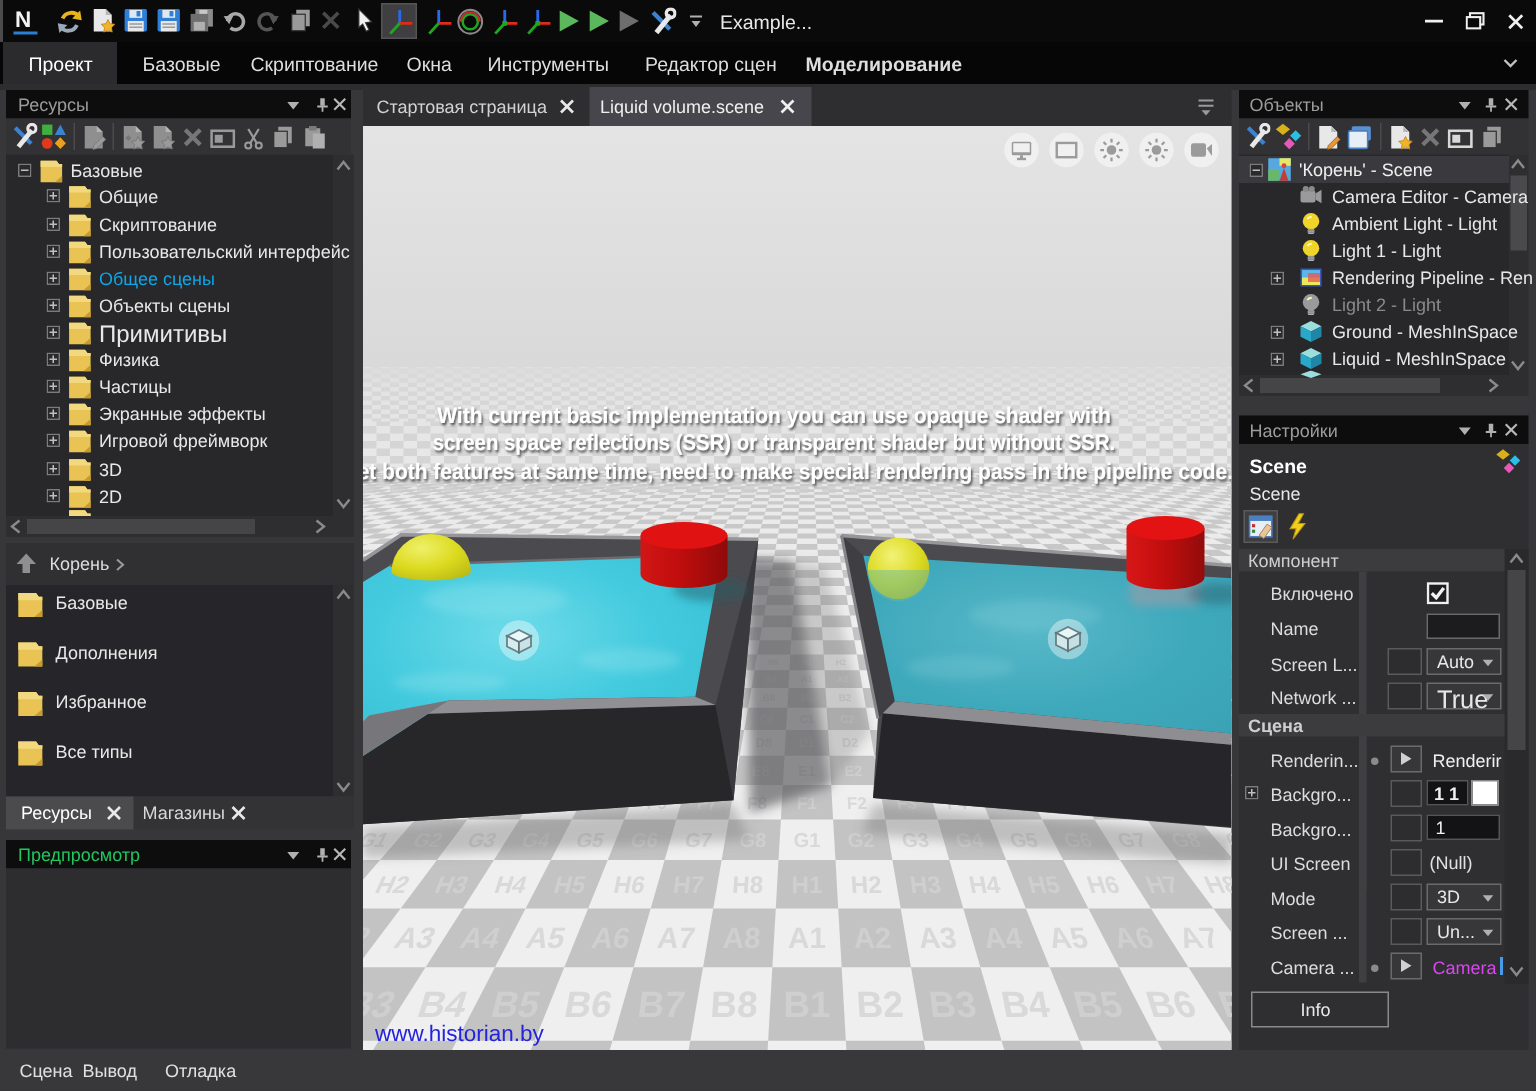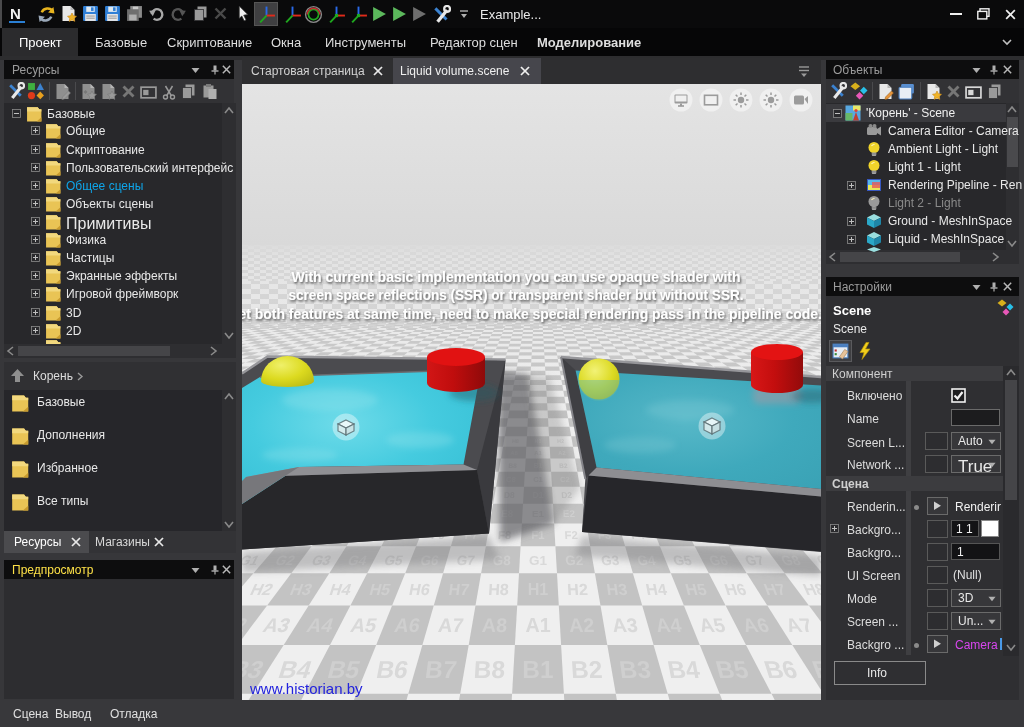--- a/index.html
+++ b/index.html
@@ -419,21 +419,21 @@
 <svg class="a" style="left:70px;top:536px" width="12" height="12" viewBox="0 0 15 15">
     <line x1="2.5" y1="2.5" x2="12.5" y2="12.5" stroke="#e8e8e8" stroke-width="2.2"></line>
     <line x1="12.5" y1="2.5" x2="2.5" y2="12.5" stroke="#e8e8e8" stroke-width="2.2"></line>
   </svg>
 <div class="a tx" style="left:95px;top:535px;font-size:12px;color:#d8d8d8;font-weight:normal;">Магазины</div>
 <svg class="a" style="left:153px;top:536px" width="12" height="12" viewBox="0 0 15 15">
     <line x1="2.5" y1="2.5" x2="12.5" y2="12.5" stroke="#e8e8e8" stroke-width="2.2"></line>
     <line x1="12.5" y1="2.5" x2="2.5" y2="12.5" stroke="#e8e8e8" stroke-width="2.2"></line>
   </svg>
 <div class="a" style="left:4px;top:560px;width:230px;height:19px;background:#0d0d0e;"></div>
-<div class="a tx" style="left:12px;top:563px;font-size:12px;color:#fde047;font-weight:normal;">Предпросмотр</div>
+<div class="a tx" style="left:12px;top:563px;font-size:12px;color:#22c55e;font-weight:normal;">Предпросмотр</div>
 <svg class="a" style="left:191px;top:566px" width="9" height="9" viewBox="0 0 9 9">
     <polygon points="0.5,2 8.5,2 4.5,7" fill="#b0b0b0"></polygon>
   </svg>
 <svg class="a" style="left:210px;top:564px" width="10" height="11" viewBox="0 0 10 11">
     <line x1="5" y1="1.5" x2="5" y2="6.5" stroke="#b0b0b0" stroke-width="3"></line>
     <line x1="1.5" y1="7" x2="8.5" y2="7" stroke="#b0b0b0" stroke-width="1.4"></line>
     <line x1="5" y1="7" x2="5" y2="10.5" stroke="#b0b0b0" stroke-width="1.2"></line>
   </svg>
 <svg class="a" style="left:221px;top:564px" width="11" height="11" viewBox="0 0 15 15">
     <line x1="2.5" y1="2.5" x2="12.5" y2="12.5" stroke="#b8b8b8" stroke-width="2"></line>
@@ -2149,21 +2149,21 @@
   </svg>
 <div class="a tx" style="left:955px;top:500px;font-size:12px;color:#f0f0f0;font-weight:normal;">Renderir</div>
 <svg class="a" style="left:830px;top:524px" width="9" height="9" viewBox="0 0 9 9">
     <rect x="0.5" y="0.5" width="8" height="8" fill="#2a2a2d" stroke="#8a8a8a" stroke-width="0.8"></rect>
     <line x1="2" y1="4.5" x2="7" y2="4.5" stroke="#c0c0c0" stroke-width="1"></line>
     <line x1="4.5" y1="2" x2="4.5" y2="7" stroke="#c0c0c0" stroke-width="1"></line>
   </svg>
 <div class="a tx" style="left:847px;top:523px;font-size:12px;color:#dcdcdc;font-weight:normal;">Backgro...</div>
 <div class="a" style="left:927px;top:520px;width:21px;height:18px;background:#2d2d30;border:1px solid #5a5a5a"></div>
 <div class="a" style="left:951px;top:520px;width:28px;height:17px;background:#131315;border:1px solid #555"></div>
-<div class="a tx" style="left:956px;top:522px;font-size:12px;color:#f0f0f0;font-weight:normal;">1 1</div>
+<div class="a tx" style="left:956px;top:522px;font-size:12px;color:#f0f0f0;font-weight:bold;">1 1</div>
 <div class="a" style="left:981px;top:520px;width:18px;height:17px;background:#ffffff;border:1px solid #888"></div>
 <div class="a tx" style="left:847px;top:546px;font-size:12px;color:#dcdcdc;font-weight:normal;">Backgro...</div>
 <div class="a" style="left:927px;top:543px;width:21px;height:18px;background:#2d2d30;border:1px solid #5a5a5a"></div>
 <div class="a" style="left:951px;top:543px;width:49px;height:17px;background:#131315;border:1px solid #555"></div>
 <div class="a tx" style="left:957px;top:545px;font-size:12px;color:#f0f0f0;font-weight:normal;">1</div>
 <div class="a tx" style="left:847px;top:569px;font-size:12px;color:#dcdcdc;font-weight:normal;">UI Screen</div>
 <div class="a" style="left:927px;top:566px;width:21px;height:18px;background:#2d2d30;border:1px solid #5a5a5a"></div>
 <div class="a tx" style="left:953px;top:568px;font-size:12px;color:#e0e0e0;font-weight:normal;">(Null)</div>
 <div class="a tx" style="left:847px;top:592px;font-size:12px;color:#dcdcdc;font-weight:normal;">Mode</div>
 <div class="a" style="left:927px;top:589px;width:21px;height:18px;background:#2d2d30;border:1px solid #5a5a5a"></div>
@@ -2172,21 +2172,21 @@
 <svg class="a" style="left:988px;top:595px" width="8" height="8" viewBox="0 0 9 9">
     <polygon points="0.5,2 8.5,2 4.5,7" fill="#b0b0b0"></polygon>
   </svg>
 <div class="a tx" style="left:847px;top:615px;font-size:12px;color:#dcdcdc;font-weight:normal;">Screen ...</div>
 <div class="a" style="left:927px;top:612px;width:21px;height:18px;background:#2d2d30;border:1px solid #5a5a5a"></div>
 <div class="a" style="left:951px;top:612px;width:50px;height:18px;background:#37373a;border:1px solid #6a6a6a"></div>
 <div class="a tx" style="left:958px;top:614px;font-size:12px;color:#e8e8e8;font-weight:normal;">Un...</div>
 <svg class="a" style="left:988px;top:618px" width="8" height="8" viewBox="0 0 9 9">
     <polygon points="0.5,2 8.5,2 4.5,7" fill="#b0b0b0"></polygon>
   </svg>
-<div class="a tx" style="left:847px;top:638px;font-size:12px;color:#dcdcdc;font-weight:normal;">Backgro ...</div>
+<div class="a tx" style="left:847px;top:638px;font-size:12px;color:#dcdcdc;font-weight:normal;">Camera ...</div>
 <div class="a" style="left:914px;top:643px;width:5px;height:5px;border-radius:50%;background:#8a8a8a"></div>
 <div class="a" style="left:927px;top:635px;width:21px;height:18px;background:#37373a;border:1px solid #6a6a6a"></div>
 <svg class="a" style="left:933px;top:639px" width="9" height="10" viewBox="0 0 9 10">
     <polygon points="1,0.5 8,4.75 1,9" fill="#d0d0d0"></polygon>
   </svg>
 <div class="a tx" style="left:955px;top:638px;font-size:12px;color:#d946ef;font-weight:normal;">Camera</div>
 <div class="a" style="left:1000px;top:638px;width:2px;height:12px;background:#4a9ae8;"></div>
 <div class="a" style="left:834px;top:661px;width:92px;height:24px;background:transparent;border:1px solid #8a8a8a"></div>
 <div class="a tx" style="left:867px;top:666px;font-size:12px;color:#e8e8e8;font-weight:normal;">Info</div>
 <div class="a" style="left:0px;top:700px;width:1024px;height:27px;background:#38383b;"></div>

